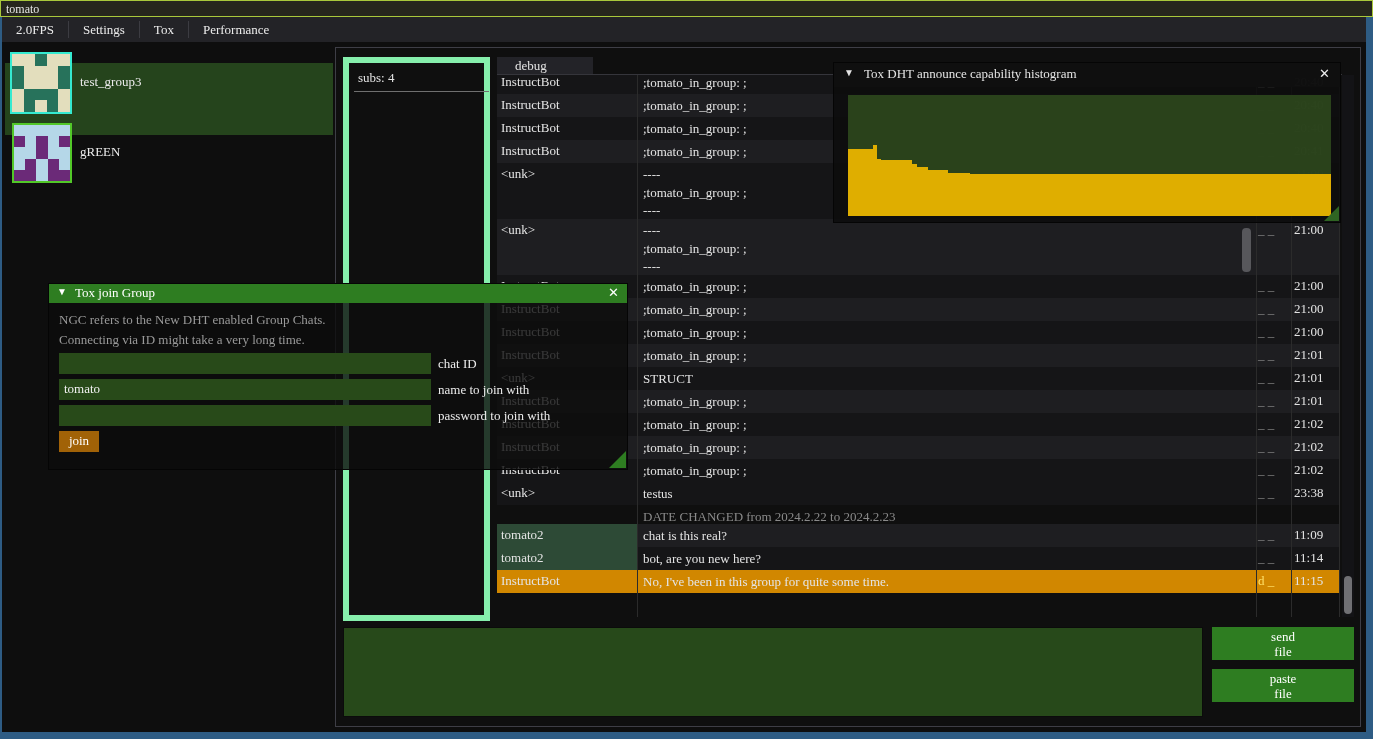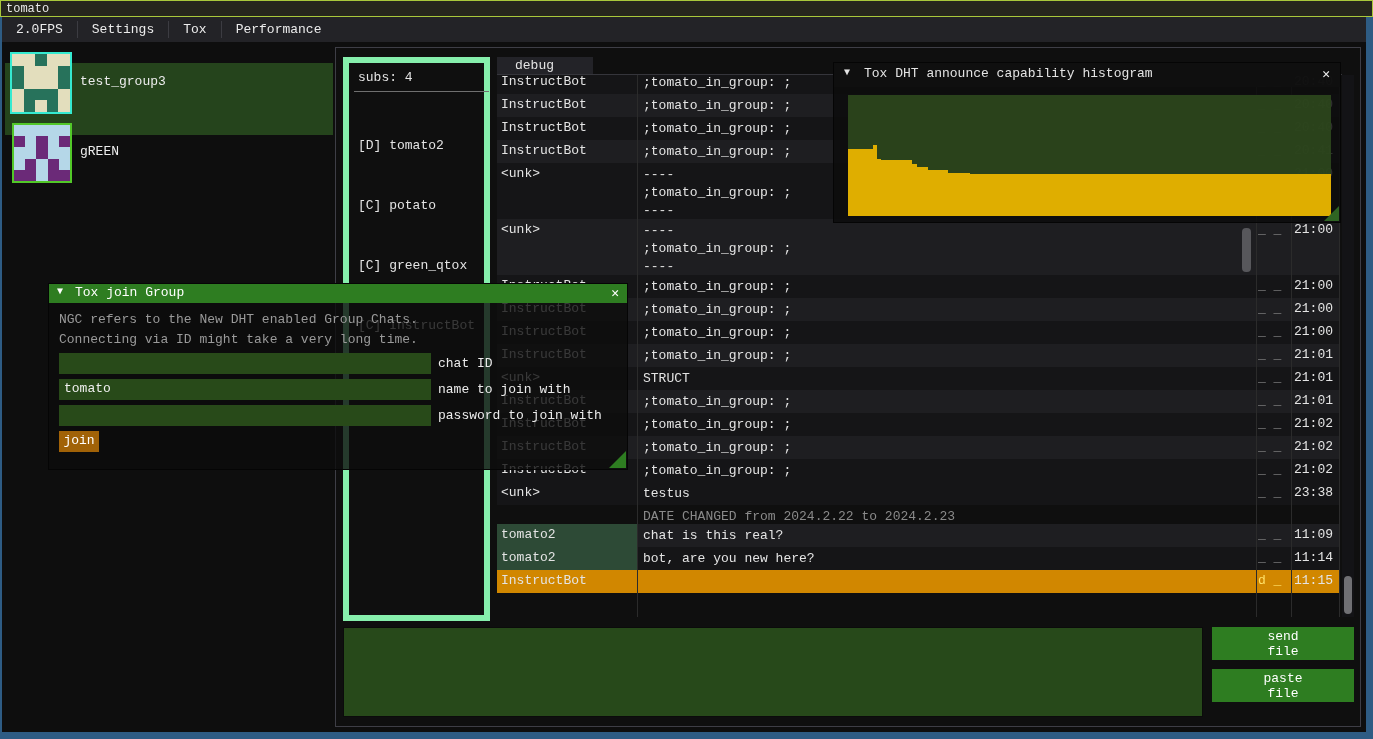--- a/index.html
+++ b/index.html
@@ -1,19 +1,19 @@
 <!DOCTYPE html>
 <html><head>
 <meta charset="utf-8">
 <style>
   * { margin:0; padding:0; box-sizing:border-box; }
   html,body { background:#000; }
   .screen {
     position:relative; width:1373px; height:739px; overflow:hidden;
-    background:#0e0e0e; font-family:Liberation Mono, monospace;
+    background:#0e0e0e; font-family:Liberation Serif, serif;
     font-size:13px; color:#e4e4e4;
   }
   
   .titlebar { position:absolute; left:0; top:0; width:1373px; height:17px;
     background:#26261d; border:1px solid #a9c83b; }
   .titlebar .t { position:absolute; left:5px; top:1px; font-size:12px; color:#e8e8e8; }
   .frame { position:absolute; background:#2e5c84; }
   .frame.left { left:0; top:17px; width:2px; height:722px; }
   .frame.right { left:1366px; top:17px; width:7px; height:722px; }
   .frame.bottom { left:0; top:732px; width:1373px; height:7px; }
@@ -175,26 +175,20 @@
       <div></div>
       <div style="background: rgb(107, 42, 120);"></div>
       <div style="background: rgb(107, 42, 120);"></div>
     </div>
 
   <div class="chat-window"></div>
 
   <div class="subs-panel">
     <div class="subs-head">subs: 4</div>
     <div class="subs-sep"></div>
-    <div class="subs-list">
-      <div>[D] tomato2</div>
-      <div>[C] potato</div>
-      <div>[C] green_qtox</div>
-      <div>[C] InstructBot</div>
-    </div>
   </div>
 
   <div class="tab">
     <span>debug</span>
   </div>
   <div class="tabline"></div>
 
   <div class="chat-table">
     <div class="chat-rows" id="chat-rows">
         <div class="crow dark">
@@ -305,20 +299,21 @@
         </div>
         <div class="crow dark">
           <div class="namebg"></div>
           <div class="cname">tomato2</div>
           <div class="cmsg"><div>bot, are you new here?</div></div>
           <div class="cflags">_ _</div>
           <div class="ctime">11:14</div>
         </div>
         <div class="crow orange">
           <div class="cname">InstructBot</div>
+          <div class="cmsg"><div>No, I've been in this group for quite some time.</div></div>
           <div class="cflags">d _</div>
           <div class="ctime">11:15</div>
         </div>
       </div>
   </div>
   <div class="vsep" style="left:637px;"></div>
   <div class="vsep" style="left:1256px;"></div>
   <div class="vsep" style="left:1291px;"></div>
   <div class="vsep" style="left:1339px;"></div>
 

